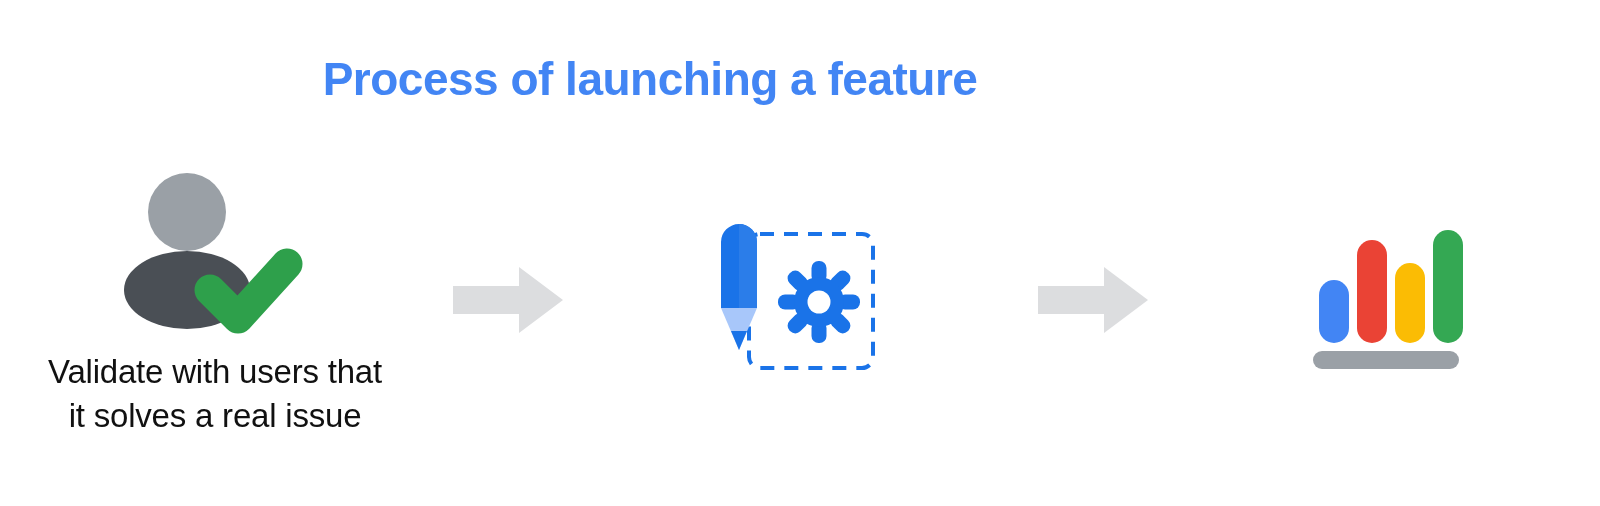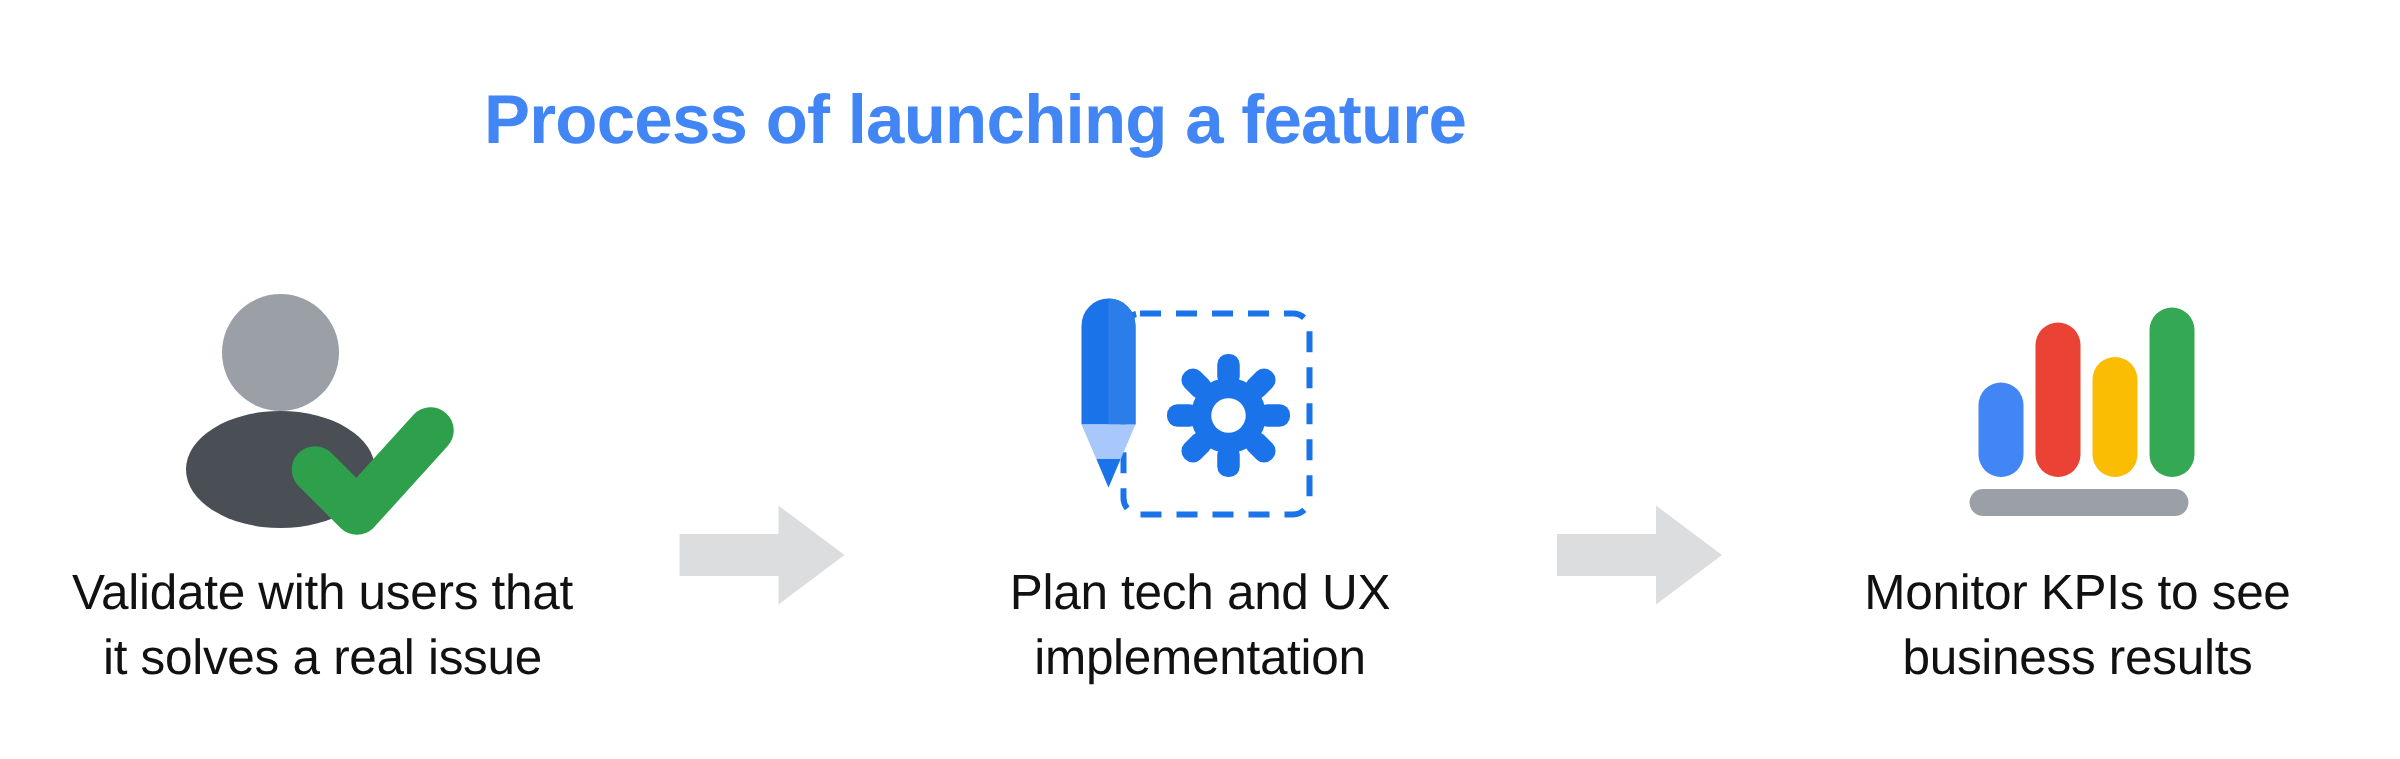--- a/index.html
+++ b/index.html
@@ -38,21 +38,21 @@
 
   
   #steps {
     position: absolute;
     top: 140px;
     left: 0;
     width: 1600px;
     height: 320px;
     display: flex;
     flex-direction: row;
-    align-items: flex-end;
+    align-items: center;
     justify-content: center;
   }
 
   .step {
     width: 430px;
     display: flex;
     flex-direction: column;
     align-items: center;
   }
 
@@ -138,22 +138,20 @@
               <rect x="-7.5" y="-41" width="15" height="22" rx="7" transform="rotate(45)"></rect>
               <rect x="-7.5" y="19" width="15" height="22" rx="7" transform="rotate(45)"></rect>
               <rect x="-41" y="-7.5" width="22" height="15" rx="7" transform="rotate(45)"></rect>
               <rect x="19" y="-7.5" width="22" height="15" rx="7" transform="rotate(45)"></rect>
             </g>
             <circle cx="0" cy="0" r="25" fill="#1A73E8"></circle>
             <circle cx="0" cy="0" r="11.5" fill="#FFFFFF"></circle>
           </g>
         </svg>
       </div>
-      <div class="step-caption">Plan tech and UX
-implementation</div>
     </div>
 
     <div class="arrow-cell">
       <svg width="110" height="66" viewBox="0 0 110 66">
         <path d="M 0 19 L 66 19 L 66 0 L 110 33 L 66 66 L 66 47 L 0 47 Z" fill="#DCDDDF"></path>
       </svg>
     </div>
 
     <div class="step">
       <div class="step-icon">
@@ -163,18 +161,16 @@
 
           <rect x="52" y="15" width="30" height="103" rx="15" fill="#EA4335"></rect>
 
           <rect x="90" y="38" width="30" height="80" rx="15" fill="#FBBC04"></rect>
 
           <rect x="128" y="5" width="30" height="113" rx="15" fill="#34A853"></rect>
 
           <rect x="8" y="126" width="146" height="18" rx="9" fill="#9AA0A6"></rect>
         </svg>
       </div>
-      <div class="step-caption">Monitor KPIs to see
-business results</div>
     </div>
 
   </div>
 </div>
 
 </body></html>

